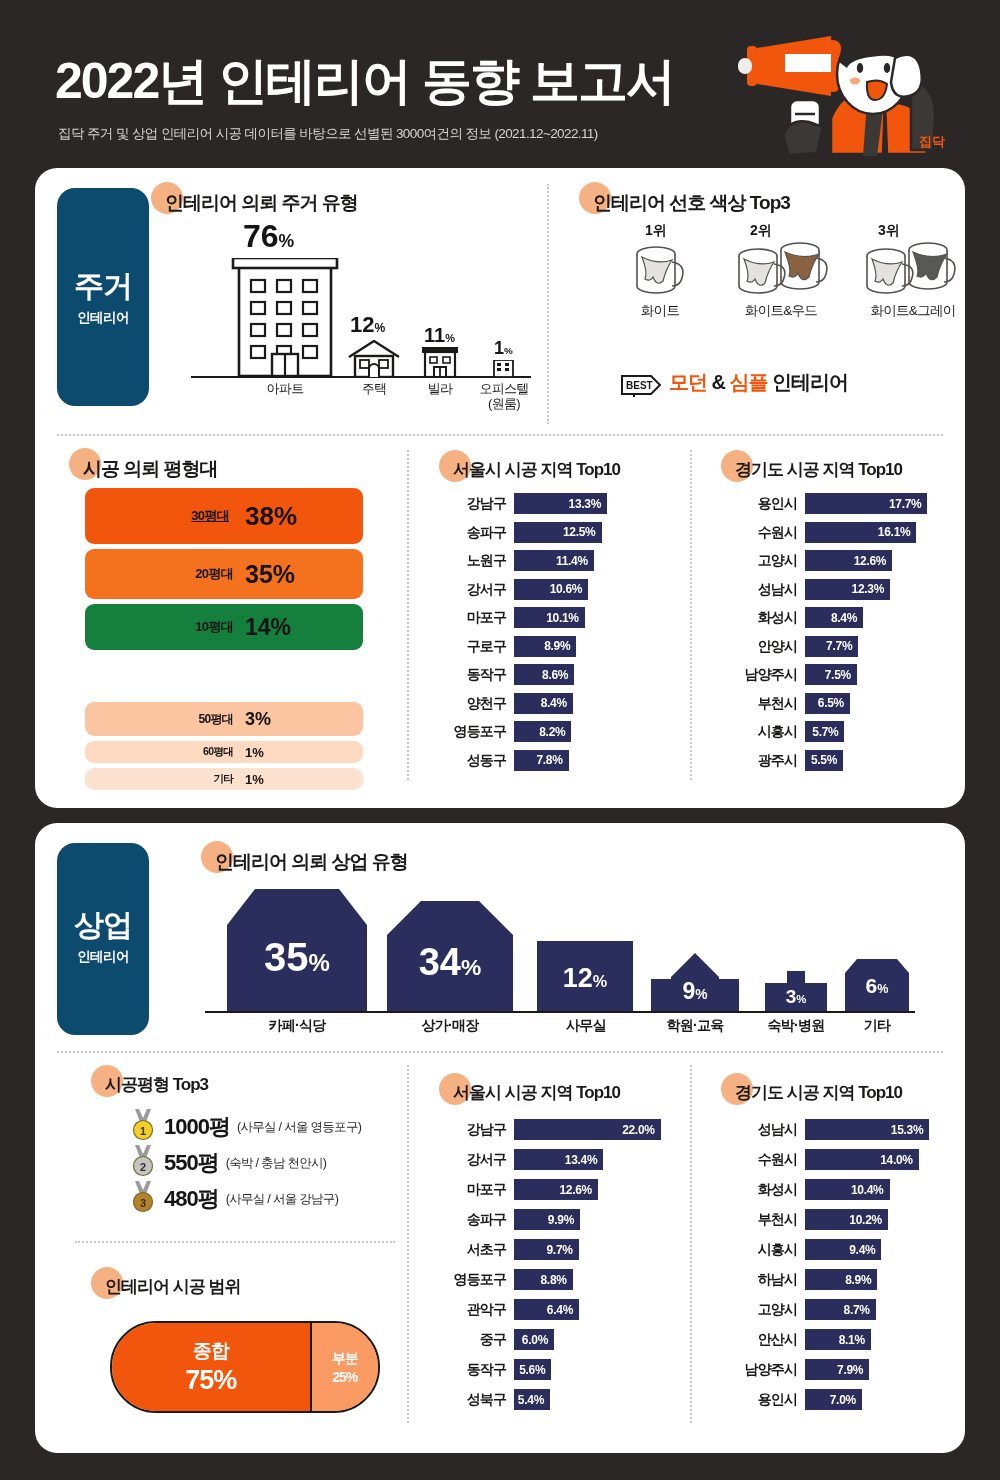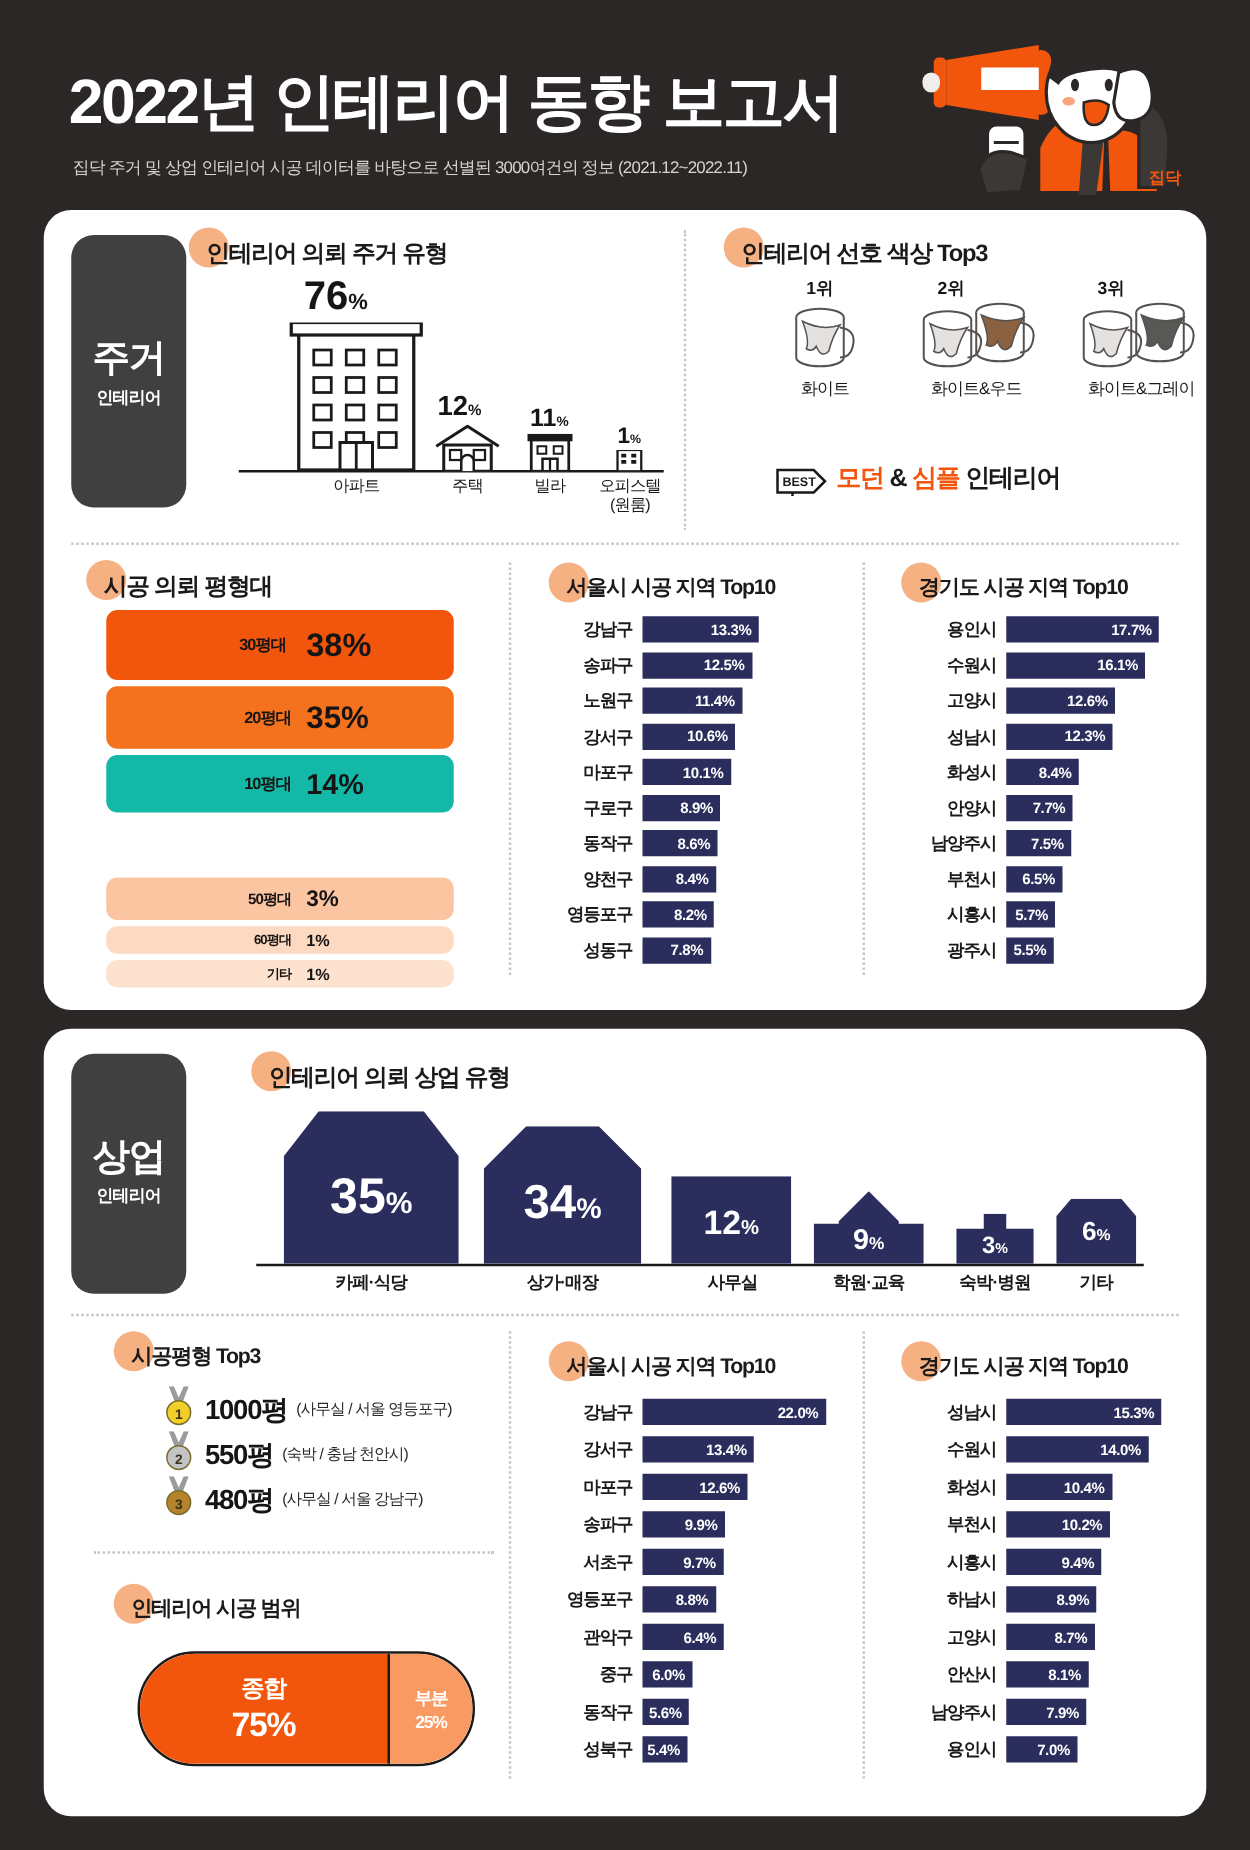--- a/index.html
+++ b/index.html
@@ -29,21 +29,21 @@
   
   .card {
     position: absolute; left: 35px; width: 930px;
     background: #ffffff; border-radius: 22px;
   }
   #card-residential { top: 168px; height: 640px; }
   #card-commercial  { top: 823px; height: 630px; }
 
   
   .side-tab {
-    position: absolute; background: #404040; border-radius: 18px;
+    position: absolute; background: #0c4a6e; border-radius: 18px;
     width: 92px; color: #fff; text-align: center;
   }
   .side-tab .big { font-size: 30px; font-weight: 900; letter-spacing: -1px; }
   .side-tab .small { font-size: 13.5px; font-weight: 700; margin-top: 2px; letter-spacing: -0.6px;}
 
   
   .sec-h { position: absolute; white-space: nowrap; }
   .sec-h .dot {
     position: absolute; left: -14px; top: -8px; width: 32px; height: 32px;
     border-radius: 50%; background: #f6b183;
@@ -318,28 +318,28 @@
     </div>
 
     <div class="divider-h" style="left:22px; top:266px; width:886px;"></div>
 
     <div class="sec-h" style="left:48px; top:288px;">
       <span class="dot"></span>
       <span class="txt">시공 의뢰 평형대</span>
     </div>
     <div id="pyeong-wrap" style="position:absolute; left:50px; top:320px; width:290px; height:295px;">
         <div class="pyeong-row" style="left: 0px; top: 0px; width: 278px; height: 56px; background: rgb(242, 86, 12);">
-          <span class="name" style="left: 0px; width: 144px; font-size: 13px;">30평대</span>
+          <span class="name" style="left: 0px; width: 144px; font-size: 13px; text-decoration: underline;">30평대</span>
           <span class="val" style="left: 160px; font-size: 26px;">38%</span>
         </div>
         <div class="pyeong-row" style="left: 0px; top: 61px; width: 278px; height: 50px; background: rgb(244, 114, 30);">
           <span class="name" style="left: 0px; width: 148px; font-size: 13px;">20평대</span>
           <span class="val" style="left: 160px; font-size: 25px;">35%</span>
         </div>
-        <div class="pyeong-row" style="left: 0px; top: 116px; width: 278px; height: 46px; background: #14b8a6;">
+        <div class="pyeong-row" style="left: 0px; top: 116px; width: 278px; height: 46px; background: #15803d;">
           <span class="name" style="left: 0px; width: 148px; font-size: 13px;">10평대</span>
           <span class="val" style="left: 160px; font-size: 23px;">14%</span>
         </div>
         <div class="pyeong-row" style="left: 0px; top: 214px; width: 278px; height: 34px; background: rgb(251, 197, 161);">
           <span class="name" style="left: 0px; width: 148px; font-size: 12px;">50평대</span>
           <span class="val" style="left: 160px; font-size: 18px;">3%</span>
         </div>
         <div class="pyeong-row" style="left: 0px; top: 253px; width: 278px; height: 22px; background: rgb(252, 217, 192);">
           <span class="name" style="left: 0px; width: 148px; font-size: 10.5px;">60평대</span>
           <span class="val" style="left: 160px; font-size: 13px;">1%</span>

